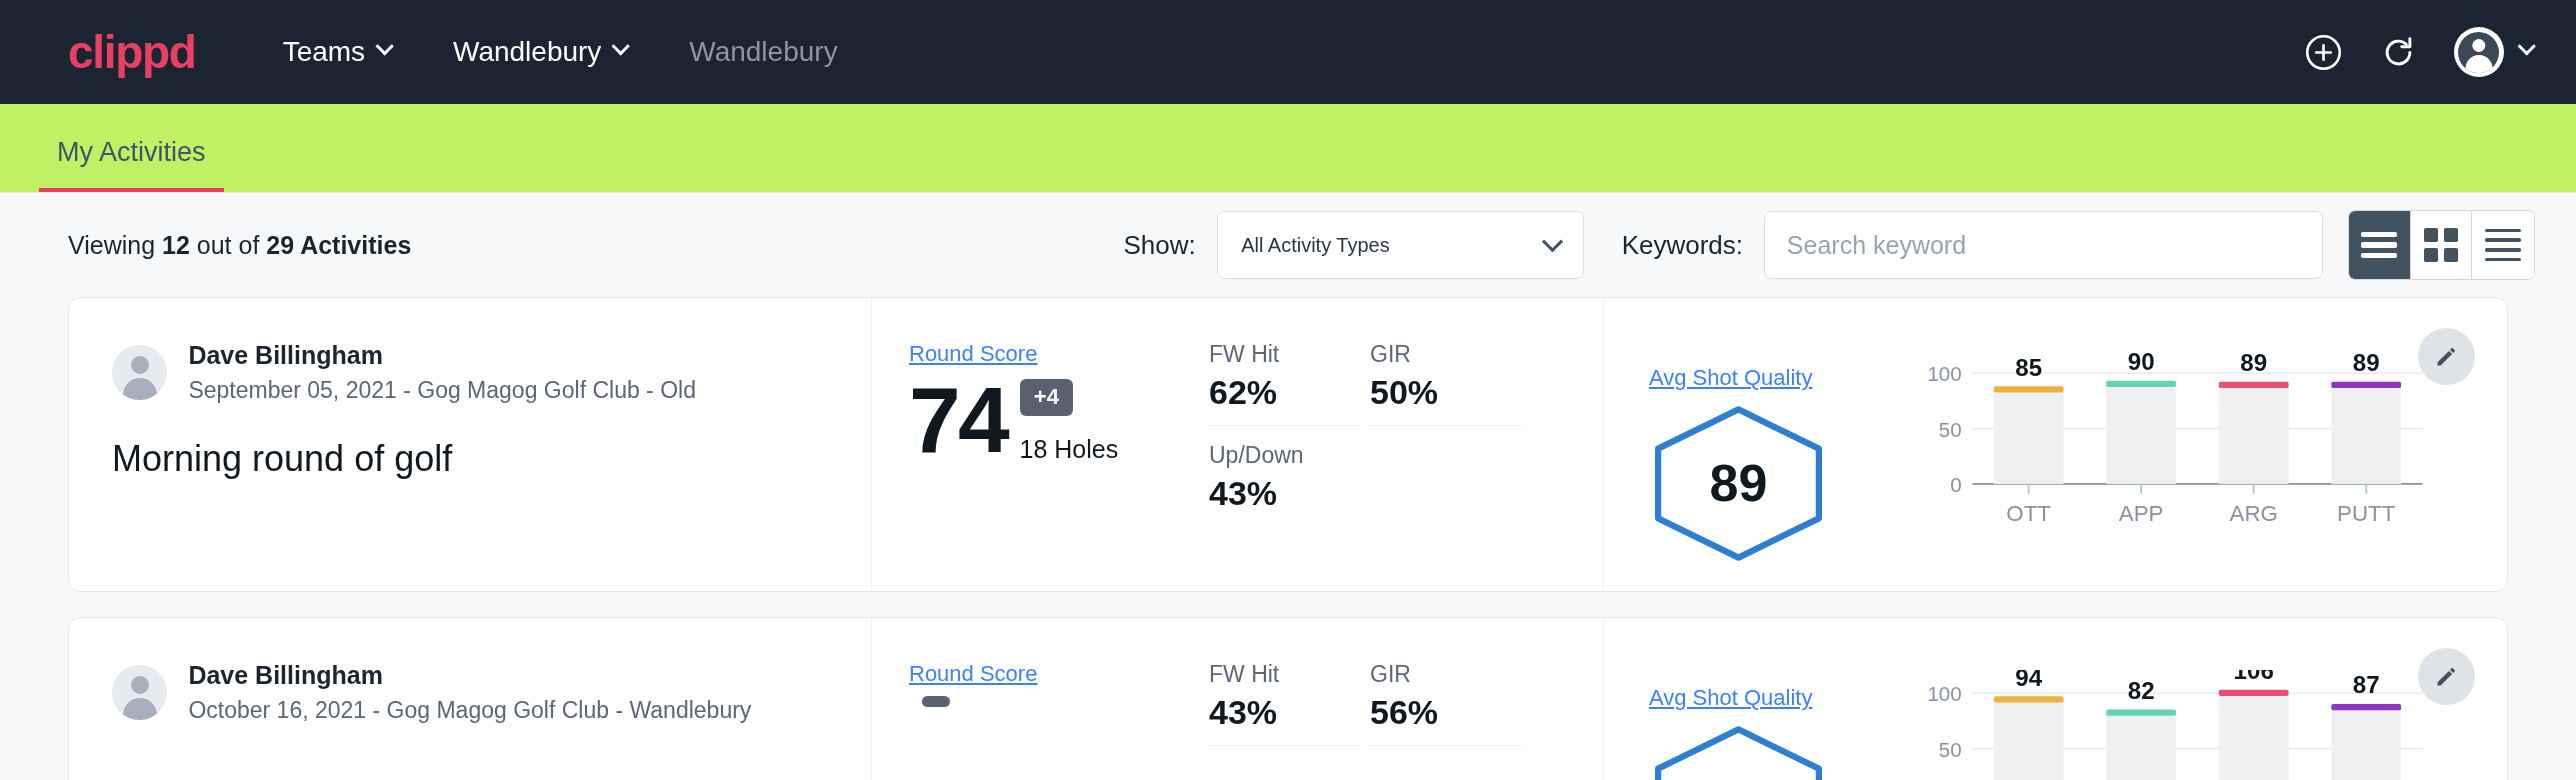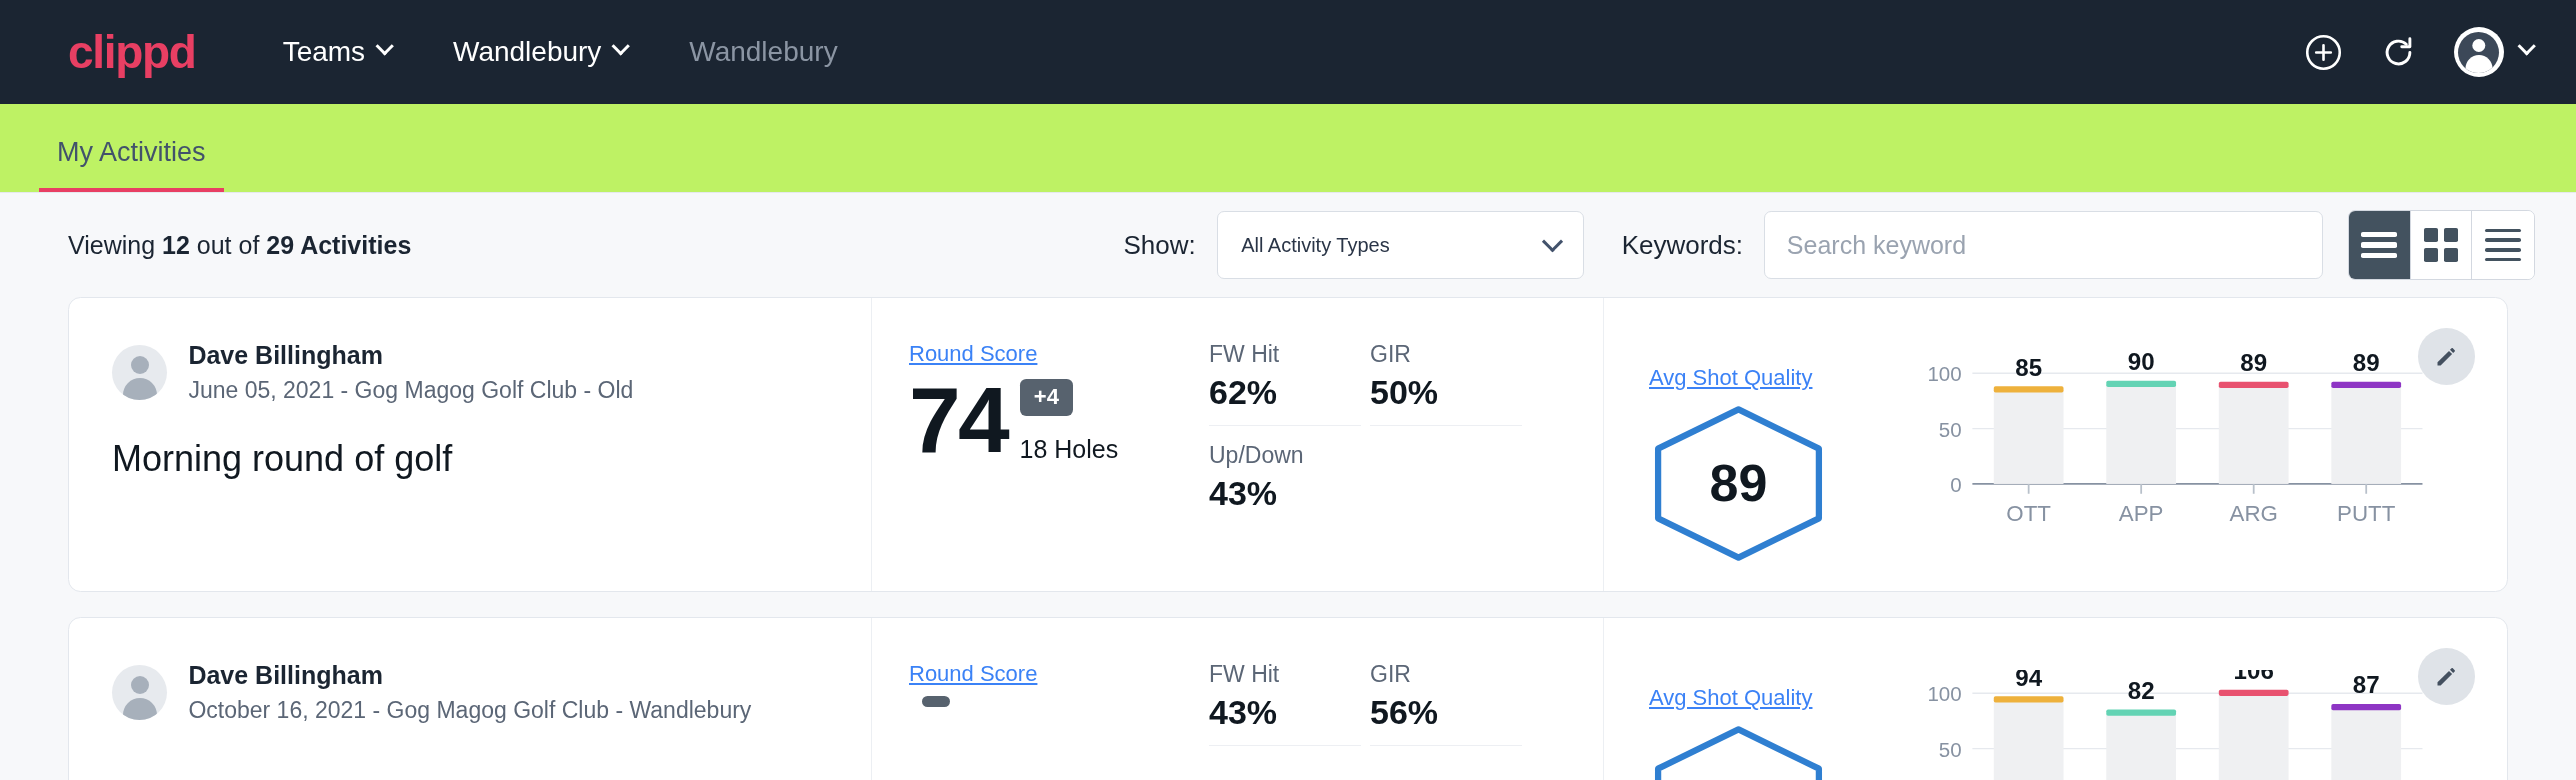--- a/index.html
+++ b/index.html
@@ -355,21 +355,21 @@
 
   <div class="card">
     <div class="col-info">
       <div class="who">
         <div class="av-sm">
           <div class="head"></div>
           <div class="body"></div>
         </div>
         <div>
           <div class="uname">Dave Billingham</div>
-          <div class="udate">June 05, 2021 - Gog Magog Golf Club - Old</div>
+          <div class="udate">September 05, 2021 - Gog Magog Golf Club - Old</div>
         </div>
       </div>
       <div class="ctitle">Morning round of golf</div>
     </div>
 
     <div class="col-score">
       <div class="sec-h">Round Score</div>
       <div class="scorerow">
         <div class="bignum">74</div>
         <div class="badgecol">

